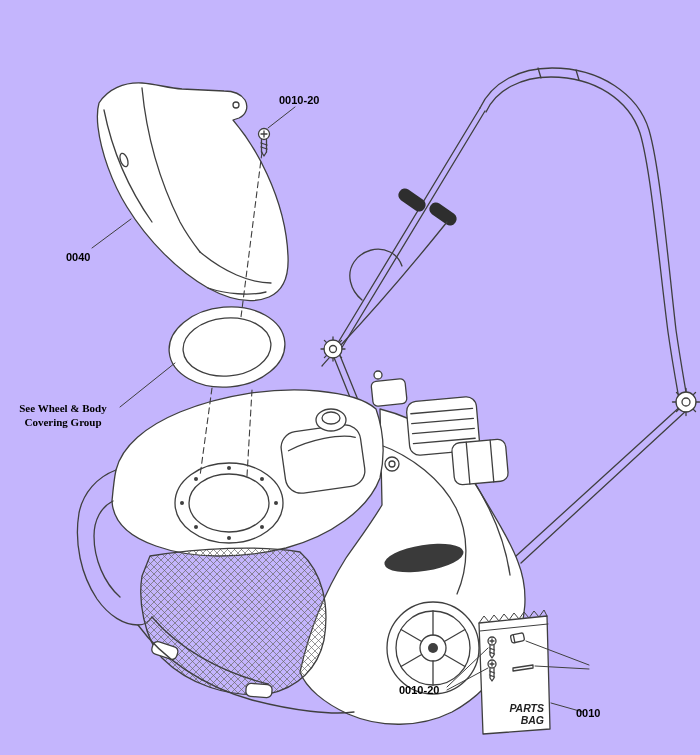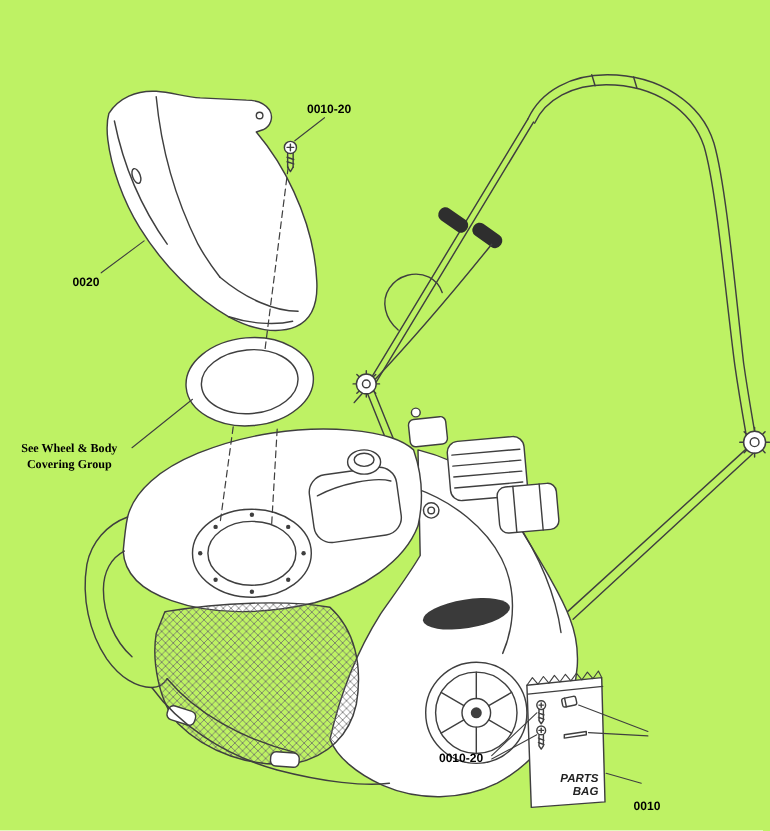--- a/index.html
+++ b/index.html
@@ -1,36 +1,36 @@
 <!DOCTYPE html>
 <html><head>
 <meta charset="utf-8">
 <style>
   html,body{margin:0;padding:0;background:#ffffff;}
   .stage{
     position:relative;
     width:700px;height:755px;
-    background:#bef264;
+    background:#c4b5fd;
     overflow:hidden;
     font-family:"Liberation Sans",sans-serif;
   }
   .stage svg{position:absolute;left:0;top:0;}
   .lbl{
     position:absolute;
     font:bold 11px "Liberation Sans",sans-serif;
     color:#000;
     white-space:pre-line;
     line-height:14px;
   }
   .l-screw-top{left:279px;top:93px;}
   .l-deflector{left:66px;top:250px;}
   .l-wheel-body{left:6px;top:401px;width:114px;text-align:center;font-family:Liberation Serif, serif;}
   .l-bag-screws{left:399px;top:683px;}
   .l-handles{left:593px;top:651px;line-height:15px;}
-  .l-bag-num{left:576px;top:706px;margin-top:20px;}
+  .l-bag-num{left:576px;top:706px;}
   .l-bag-text{
     left:486px;top:702px;width:58px;text-align:right;
     font:italic bold 10.5px "Liberation Sans",sans-serif;
     line-height:12px;color:#222;white-space:pre-line;
   }
 </style>
 </head>
 <body>
 
 <div class="stage">
@@ -221,21 +221,21 @@
         <path d="M447,690 L488,668"></path>
         <path d="M589,665 L526,641"></path>
         <path d="M589,669 L535,666"></path>
         <path d="M583,712 L551,703"></path>
       </g>
 
     </g>
   </svg>
 
   <div class="lbl l-screw-top">0010-20</div>
-  <div class="lbl l-deflector">0020</div>
+  <div class="lbl l-deflector">0040</div>
   <div class="lbl l-wheel-body">See Wheel &amp; Body
 Covering Group</div>
   <div class="lbl l-bag-screws">0010-20</div>
   <div class="lbl l-bag-num">0010</div>
   <div class="lbl l-bag-text">PARTS
 BAG</div>
 
 </div>
 
 </body></html>

